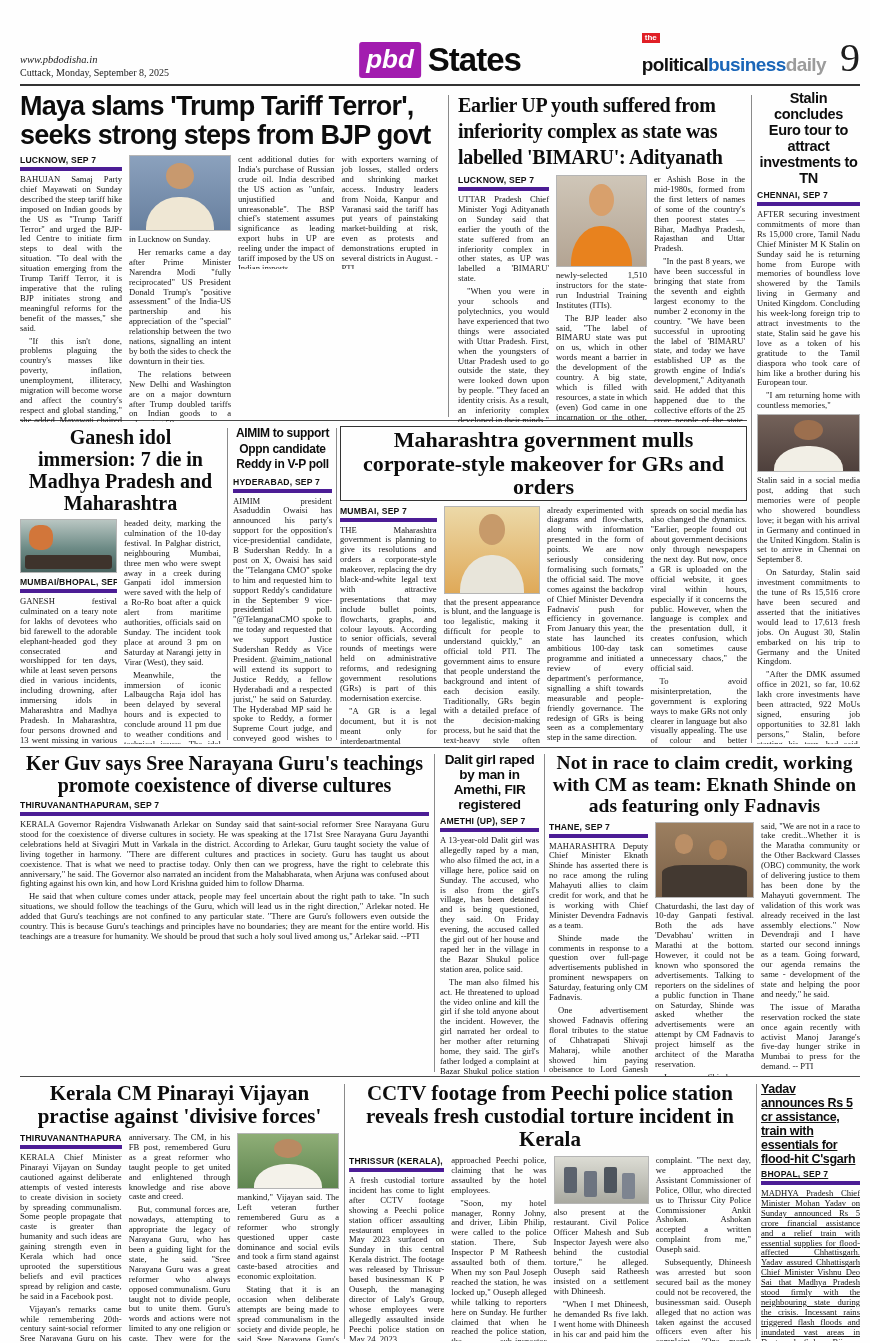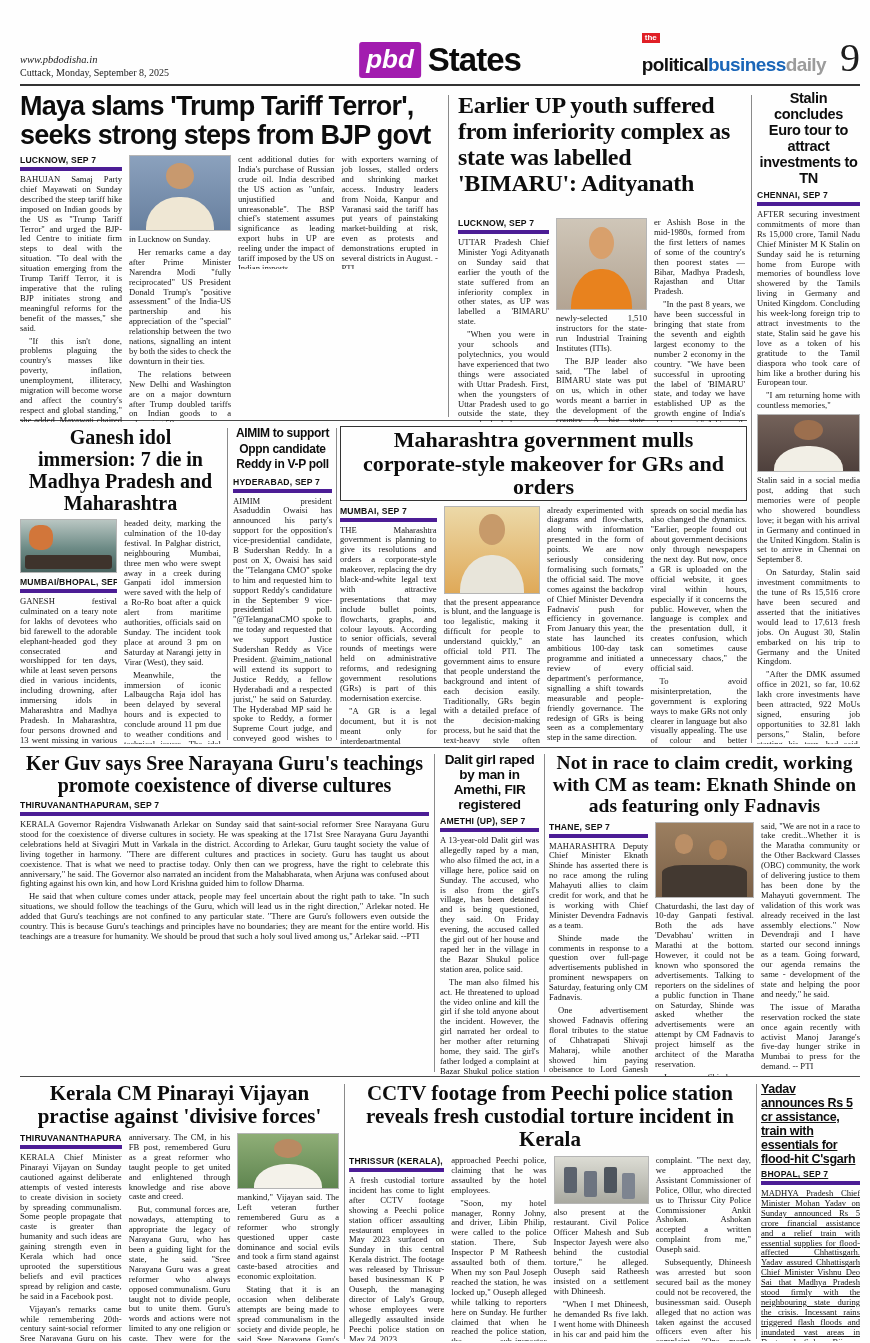--- a/index.html
+++ b/index.html
@@ -59,21 +59,21 @@
   .maya{left:20px;top:92px;width:422px;height:330px;}
   .maya-hl{font-size:27px;line-height:28.5px;letter-spacing:-0.8px;margin-bottom:6px;}
   .maya .half{flex:2;display:flex;gap:4px;min-width:0;}
   .maya .flex2{display:flex;gap:7px;height:114px;overflow:hidden;}
   .maya .flex2 .col{flex:1;min-width:0;}
   .maya-sub{flex:1;overflow:hidden;background:#fdba74;}
   .sub-hl{font-family:"Liberation Sans",sans-serif;font-weight:bold;font-size:12px;line-height:13.5px;text-align:center;background:#e7e5e0;padding:3px 2px;margin-bottom:2px;color:#111;}
   .sub-body p{font-size:8.7px;line-height:9.8px;padding:0 2px;}
 
   .bimaru{left:458px;top:92px;width:287px;height:330px;}
-  .bimaru-hl{font-size:24px;line-height:26px;margin-bottom:22px;letter-spacing:-0.3px;}
+  .bimaru-hl{font-size:20px;line-height:26px;margin-bottom:5px;letter-spacing:-0.3px;}
 
   .stalin{left:757px;top:90px;width:103px;height:654px;}
   .stalin-hl{font-size:14.5px;line-height:16px;text-align:center;margin-bottom:4px;letter-spacing:-0.3px;}
 
   .ganesh{left:20px;top:426px;width:201px;height:318px;}
   .ganesh-hl{font-size:20px;line-height:22px;text-align:center;margin-bottom:5px;}
 
   .aimim{left:233px;top:426px;width:99px;height:318px;}
   .aimim-hl{font-size:12px;line-height:15.5px;text-align:center;margin-bottom:4px;letter-spacing:-0.3px;}
 

